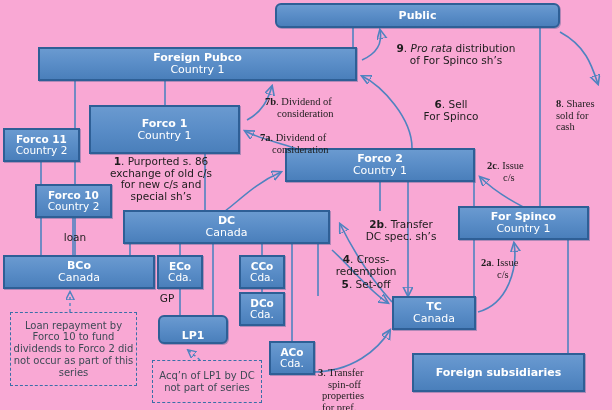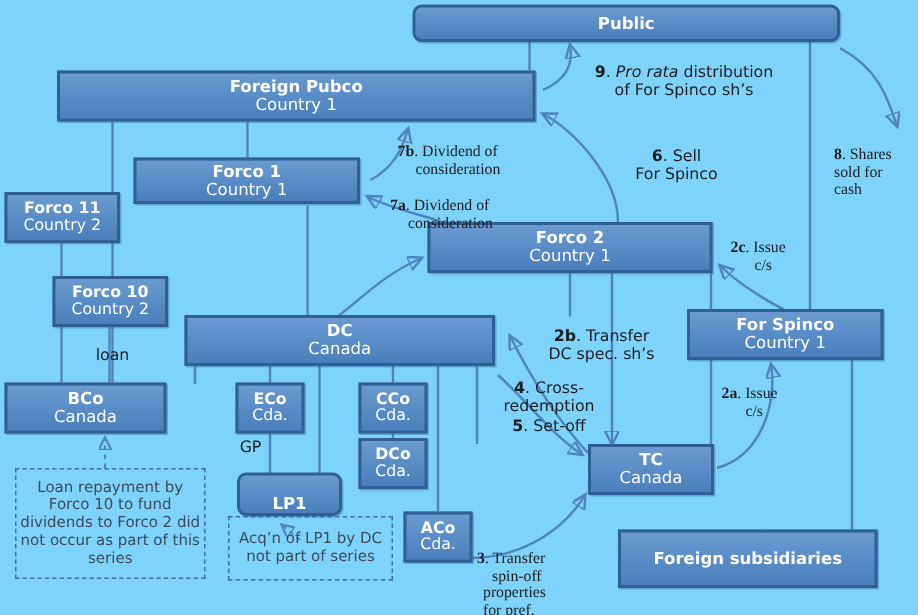--- a/index.html
+++ b/index.html
@@ -1,17 +1,17 @@
 <!DOCTYPE html>
 <html><head>
 <meta charset="utf-8">
 <style>
   html,body{margin:0;padding:0;background:#ffffff;}
   body{font-family:"DejaVu Sans","Liberation Sans",sans-serif;}
-  #canvas{position:relative;width:612px;height:410px;overflow:hidden;background:#7dd3fc;}
+  #canvas{position:relative;width:612px;height:410px;overflow:hidden;background:#f9a8d4;}
 
   .node{
     position:absolute;
     box-sizing:border-box;
     background:linear-gradient(to bottom,#6a9ad0 0%,#5b8ec8 45%,#4a7fbb 100%);
     background-color:#5b8ec8;
     border:2px solid #2e5f96;
     color:#ffffff;
     display:flex;
     flex-direction:column;
@@ -119,21 +119,21 @@
 
   <div class="node rnd" style="left:275px;top:3px;width:285px;height:25px;font-size:11px;">
     <span class="l1">Public</span>
   </div>
 
   <div class="node" style="left:38px;top:47px;width:319px;height:34px;font-size:11px;">
     <span class="l1">Foreign Pubco</span>
     <span class="l2">Country 1</span>
   </div>
 
-  <div class="node" style="left:89px;top:105px;width:151px;height:31px;font-size:11px;">
+  <div class="node" style="left:89px;top:105px;width:151px;height:49px;font-size:11px;">
     <span class="l1">Forco 1</span>
     <span class="l2">Country 1</span>
   </div>
 
   <div class="node" style="left:3px;top:128px;width:77px;height:34px;font-size:10.5px;">
     <span class="l1">Forco 11</span>
     <span class="l2">Country 2</span>
   </div>
 
   <div class="node" style="left:35px;top:184px;width:77px;height:34px;font-size:10.5px;">
@@ -149,21 +149,21 @@
   <div class="node" style="left:123px;top:210px;width:207px;height:34px;font-size:11px;">
     <span class="l1">DC</span>
     <span class="l2">Canada</span>
   </div>
 
   <div class="node" style="left:458px;top:206px;width:131px;height:34px;font-size:11px;">
     <span class="l1">For Spinco</span>
     <span class="l2">Country 1</span>
   </div>
 
-  <div class="node" style="left:3px;top:255px;width:108px;height:34px;font-size:11px;">
+  <div class="node" style="left:3px;top:255px;width:152px;height:34px;font-size:11px;">
     <span class="l1">BCo</span>
     <span class="l2">Canada</span>
   </div>
 
   <div class="node" style="left:157px;top:255px;width:46px;height:34px;font-size:10.5px;">
     <span class="l1">ECo</span>
     <span class="l2">Cda.</span>
   </div>
 
   <div class="node" style="left:239px;top:255px;width:46px;height:34px;font-size:10.5px;">
@@ -191,21 +191,21 @@
   </div>
 
   <div class="node" style="left:412px;top:353px;width:173px;height:39px;font-size:11px;align-items:center;">
     <span class="l1">Foreign subsidiaries</span>
   </div>
 
   <div class="note" style="left:10px;top:312px;width:127px;height:74px;font-size:10px;">
     <span>Loan repayment by Forco 10 to fund dividends to Forco 2 did not occur as part of this series</span>
   </div>
 
-  <div class="note" style="left:152px;top:344px;width:110px;height:43px;font-size:10px;">
+  <div class="note" style="left:152px;top:360px;width:110px;height:43px;font-size:10px;">
     <span>Acq’n of LP1 by DC not part of series</span>
   </div>
 
   <div class="lbl ctr" style="left:382px;top:31px;width:148px;font-size:10.5px;">
     <b>9</b>. <i>Pro rata</i> distribution<br>of For Spinco sh’s
   </div>
 
   <div class="lbl lft" style="left:556px;top:86px;width:56px;font-size:10.5px;">
     <b>8</b>. Shares<br>sold for<br>cash
   </div>
@@ -215,20 +215,23 @@
   </div>
 
   <div class="lbl lft" style="left:260px;top:120px;width:110px;font-size:10.5px;">
     <b>7a</b>. Dividend of<br><span style="margin-left:12px;display:inline-block;">consideration</span>
   </div>
 
   <div class="lbl ctr" style="left:415px;top:87px;width:72px;font-size:10.5px;">
     <b>6</b>. Sell<br>For Spinco
   </div>
 
+  <div class="lbl ctr" style="left:98px;top:144px;width:126px;font-size:10.5px;">
+    <b>1</b>. Purported s. 86<br>exchange of old c/s<br>for new c/s and<br>special sh’s
+  </div>
 
   <div class="lbl lft" style="left:487px;top:148px;width:54px;font-size:10.5px;">
     <b>2c</b>. Issue<br><span style="margin-left:16px;display:inline-block;">c/s</span>
   </div>
 
   <div class="lbl ctr" style="left:352px;top:207px;width:98px;font-size:10.5px;">
     <b>2b</b>. Transfer<br>DC spec. sh’s
   </div>
 
   <div class="lbl lft" style="left:481px;top:245px;width:56px;font-size:10.5px;">

